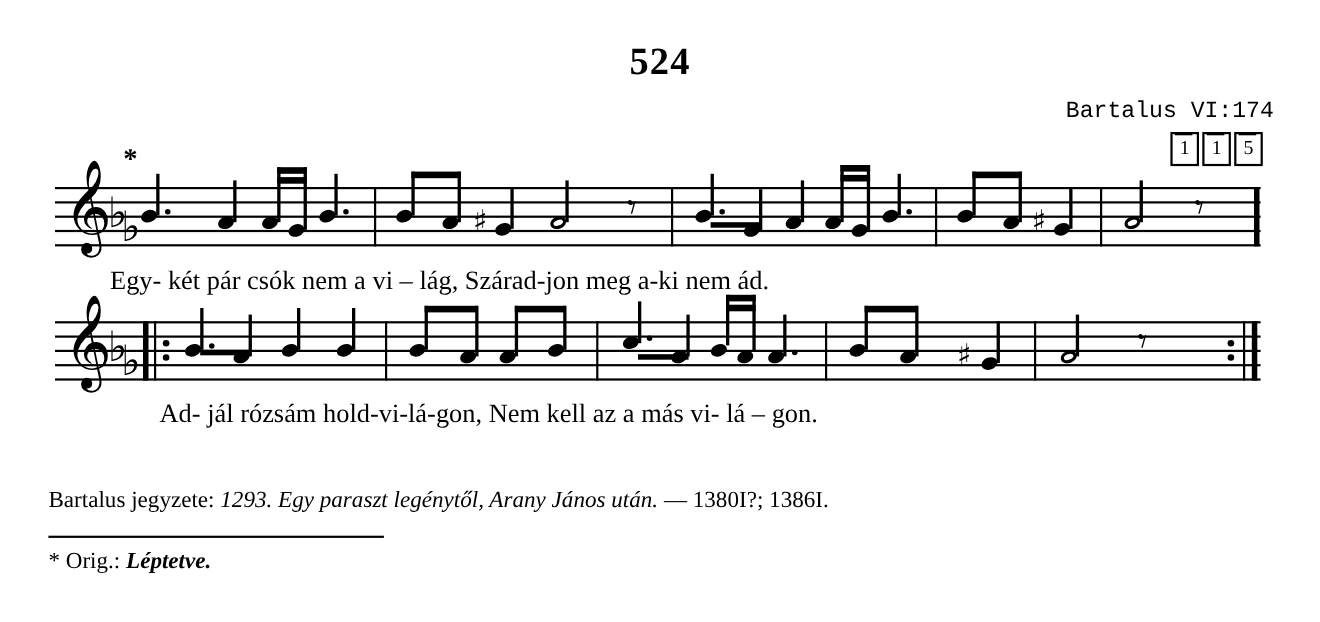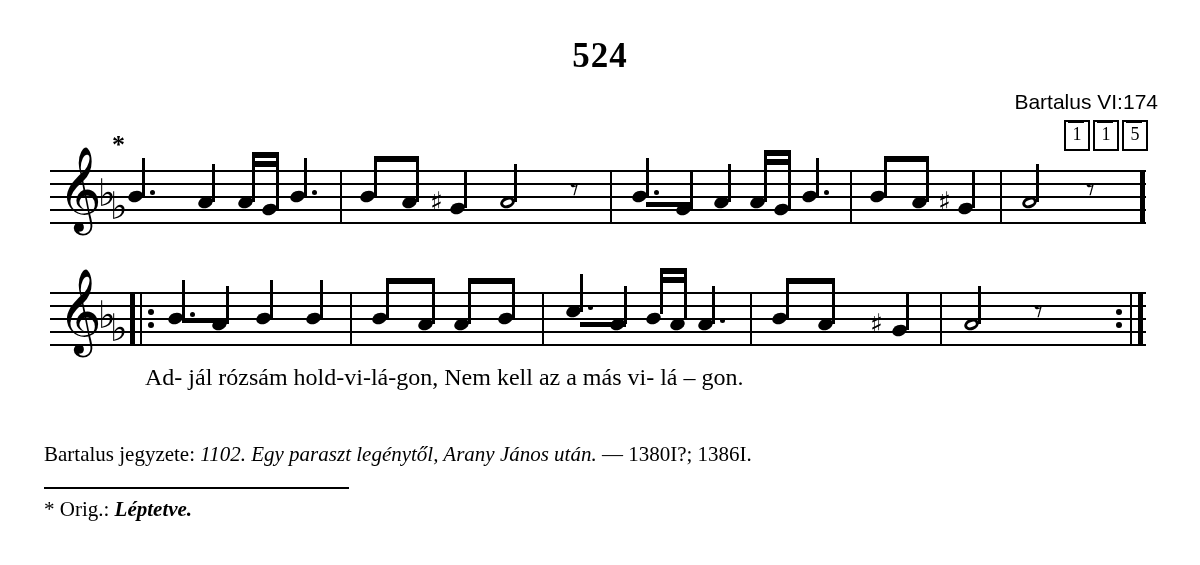--- a/index.html
+++ b/index.html
@@ -26,21 +26,21 @@
     font-family: "Liberation Serif", serif;
     font-size: 35px;
     font-weight: bold;
     letter-spacing: 1px;
   }
   .source-ref {
     position: absolute;
     top: 90px;
     right: 42px;
     font-size: 21px;
-    font-family: Liberation Sans, sans-serif;
+    font-family: Liberation Mono, monospace;
     font-weight: normal;
     white-space: nowrap;
   }
 
   
   .metre-boxes {
     position: absolute;
     top: 120px;
     right: 52px;
     display: flex;
@@ -322,20 +322,21 @@
     <div class="barline" style="left:950px;"></div>
 
     <div class="notehead hollow" style="left:972px; top:27px;"></div>
     <div class="stem" style="left:986px; top:-6px; height:38px;"></div>
 
     <div class="rest" style="left:1036px; top:2px;">𝄾</div>
 
     <div class="barline thick" style="left:1090px;"></div>
   </div>
 
+  <div class="lyrics lyrics-1">Egy- két pár csók    nem a  vi  –  lág,        Szárad-jon meg   a-ki nem      ád.</div>
 </div>
 
 <div class="system system-2">
   <div class="staff">
     <div class="line"></div>
     <div class="line"></div>
     <div class="line"></div>
     <div class="line"></div>
     <div class="line"></div>
 
@@ -419,20 +420,20 @@
     <div class="repeat-dots" style="left:1066px; top:17px;"></div>
     <div class="repeat-dots" style="left:1066px; top:30px;"></div>
     <div class="barline" style="left:1080px;"></div>
     <div class="barline thick" style="left:1088px;"></div>
   </div>
 
   <div class="lyrics lyrics-2">Ad- jál rózsám   hold-vi-lá-gon, Nem kell az a      más vi- lá  –  gon.</div>
 </div>
 
 <div class="note-bartalus">
-  <span>Bartalus jegyzete: </span><span class="ital">1102. Egy paraszt legénytől, Arany János után.</span><span> — 1380I?; 1386I.</span>
+  <span>Bartalus jegyzete: </span><span class="ital">1293. Egy paraszt legénytől, Arany János után.</span><span> — 1380I?; 1386I.</span>
 </div>
 
 <div class="footnote-rule"></div>
 
 <div class="note-orig">
   <span>* Orig.: </span><span class="ital">Léptetve.</span>
 </div>
 
 </body></html>

